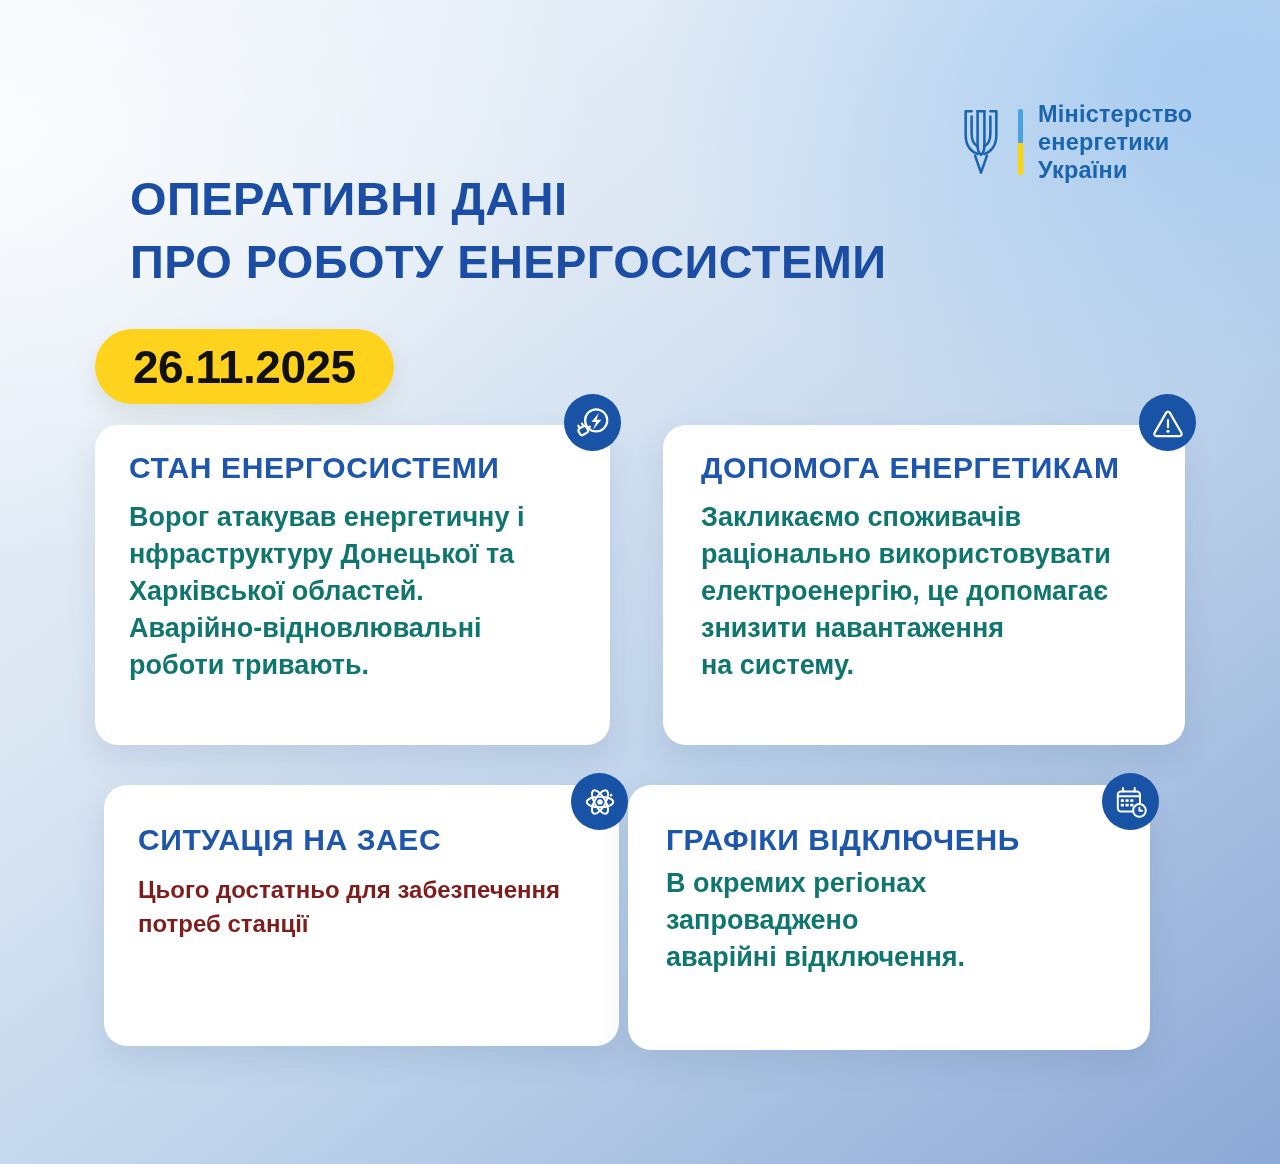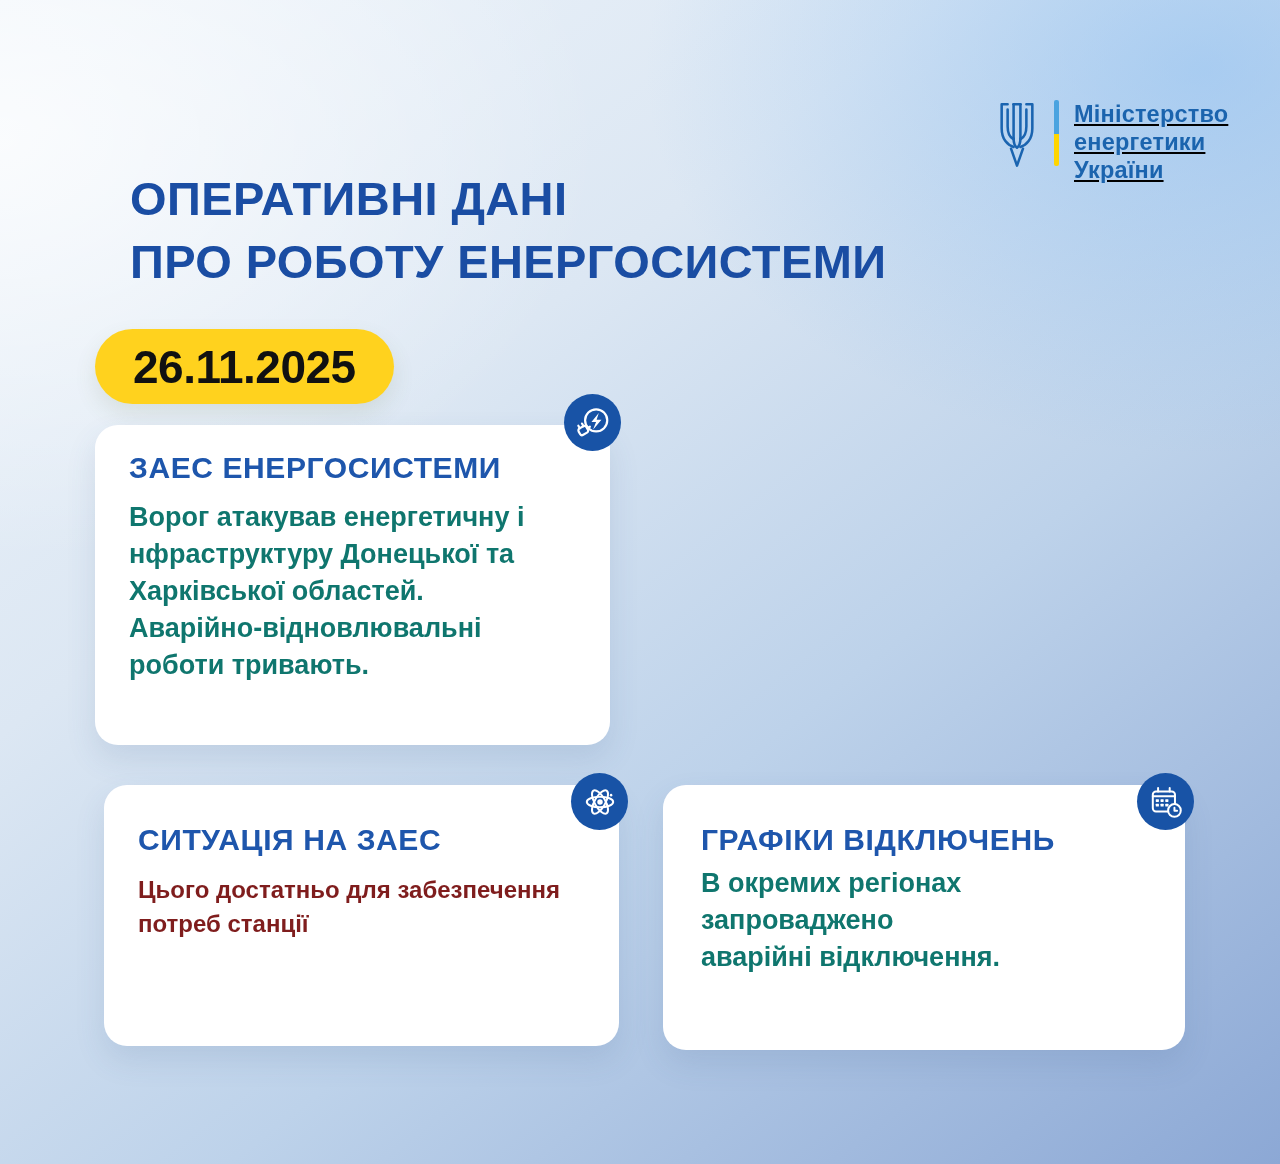--- a/index.html
+++ b/index.html
@@ -10,21 +10,21 @@
   }
   .canvas{
     position:relative;width:1280px;height:1164px;overflow:hidden;
     background:
       radial-gradient(ellipse 900px 620px at 94% 6%, rgba(138,190,242,0.55), rgba(138,190,242,0) 62%),
       radial-gradient(ellipse 1000px 700px at 0% 12%, rgba(255,255,255,0.75), rgba(255,255,255,0) 60%),
       linear-gradient(142deg, #eff5fb 0%, #dce7f3 34%, #bdd2ea 62%, #8ca8d5 100%);
   }
 
   
-  .logo{position:absolute;left:994px;top:100px;display:flex;text-decoration:underline;}
+  .logo{position:absolute;left:958px;top:100px;display:flex;align-items:center;}
   .logo svg.trident{width:46px;height:70px;display:block;}
   .flag-bar{width:5px;height:66px;margin-left:14px;border-radius:2px;
     background:linear-gradient(#4aa3e0 0 52%, #ffd500 52% 100%);}
   .logo-text{margin-left:15px;font-size:23.5px;line-height:28px;font-weight:700;
     color:#1b64ae;white-space:pre-line;letter-spacing:0.2px;}
 
   
   .page-title{position:absolute;left:130px;top:167px;margin:0;
     font-size:47px;line-height:63px;font-weight:800;color:#1a4da3;
     letter-spacing:0.4px;white-space:pre-line;}
@@ -33,21 +33,21 @@
     display:inline-flex;align-items:center;
     box-shadow:0 10px 22px rgba(90,110,60,0.12);}
   .date-pill span{font-size:46px;font-weight:800;color:#111111;letter-spacing:-0.5px;}
 
   
   .card{position:absolute;background:#ffffff;border-radius:23px;
     box-shadow:0 14px 30px rgba(62,92,142,0.13);box-sizing:border-box;}
   .card-1{left:95px;top:425px;width:515px;height:320px;padding:26px 34px;}
   .card-2{left:663px;top:425px;width:522px;height:320px;padding:26px 38px;}
   .card-3{left:104px;top:785px;width:515px;height:261px;padding:38px 34px;}
-  .card-4{left:663px;top:785px;width:522px;height:265px;padding:38px 38px;}
+  .card-4{left:628px;top:785px;width:522px;height:265px;padding:38px 38px;}
   .card h2{margin:0 0 14px;font-size:30px;font-weight:800;color:#1e56ac;letter-spacing:0.6px;}
   .card-4 h2{margin-bottom:8px;}
   .card-3 h2{margin-bottom:16px;}
   .lead{margin:0;font-size:27px;line-height:37px;font-weight:700;color:#0f766e;white-space:pre-line;}
   .detail{margin:10px 0 0;font-size:23.5px;line-height:33px;font-weight:700;color:#7f1d1d;white-space:pre-line;}
   .card-3 .detail{font-size:24px;line-height:34px;margin-top:12px;}
 
   .card-icon{position:absolute;width:57px;height:57px;border-radius:50%;
     background:#1853a6;display:flex;align-items:center;justify-content:center;}
   .card-1 .card-icon,.card-2 .card-icon{top:-31px;right:-11px;}
@@ -90,28 +90,43 @@
       <svg viewBox="0 0 36 36" fill="none" stroke="#ffffff" stroke-width="2.2" stroke-linecap="round" stroke-linejoin="round">
         <circle cx="21" cy="15.5" r="10.5"></circle>
         <path d="M23.5 8.5 L16.5 17 h4.4 L18 24.5 L26 15 h-4.6 Z" fill="#ffffff" stroke="none"></path>
         <g transform="rotate(-30 9 25)">
           <rect x="4.5" y="21.5" width="8.5" height="7" rx="2.2"></rect>
           <path d="M7 21.5 V18.7 M11 21.5 V18.7"></path>
           <path d="M13 25 h3"></path>
         </g>
       </svg>
     </div>
-    <h2>ЗАЕС ЕНЕРГОСИСТЕМИ</h2>
+    <h2>СТАН ЕНЕРГОСИСТЕМИ</h2>
     <p class="lead">Ворог атакував енергетичну і
 нфраструктуру Донецької та
 Харківської областей.
 Аварійно-відновлювальні
 роботи тривають.</p>
   </section>
 
+  <section class="card card-2">
+    <div class="card-icon">
+      <svg viewBox="0 0 36 36" fill="none" stroke="#ffffff" stroke-width="2.2" stroke-linecap="round" stroke-linejoin="round">
+        <path d="M16.3 8.2 a2 2 0 0 1 3.4 0 l11 19.2 a2 2 0 0 1 -1.7 3 H7 a2 2 0 0 1 -1.7 -3 Z"></path>
+        <line x1="18" y1="15.2" x2="18" y2="22"></line>
+        <circle cx="18" cy="25.8" r="1.5" fill="#ffffff" stroke="none"></circle>
+      </svg>
+    </div>
+    <h2>ДОПОМОГА ЕНЕРГЕТИКАМ</h2>
+    <p class="lead">Закликаємо споживачів
+раціонально використовувати
+електроенергію, це допомагає
+знизити навантаження
+на систему.</p>
+  </section>
 
   <section class="card card-3">
     <div class="card-icon">
       <svg viewBox="0 0 36 36" fill="none" stroke="#ffffff" stroke-width="2" stroke-linecap="round" stroke-linejoin="round">
         <ellipse cx="18" cy="18" rx="12.5" ry="5"></ellipse>
         <ellipse cx="18" cy="18" rx="12.5" ry="5" transform="rotate(60 18 18)"></ellipse>
         <ellipse cx="18" cy="18" rx="12.5" ry="5" transform="rotate(-60 18 18)"></ellipse>
         <circle cx="18" cy="18" r="2.6" fill="#ffffff" stroke="none"></circle>
         <circle cx="28.5" cy="11.5" r="1.2" fill="#ffffff" stroke="none"></circle>
       </svg>

